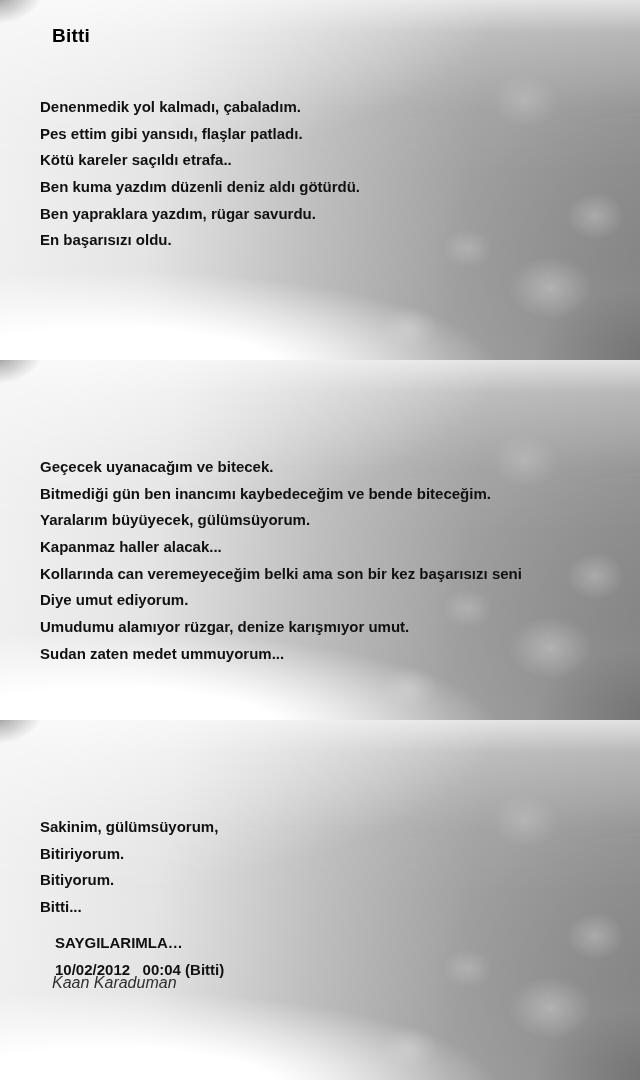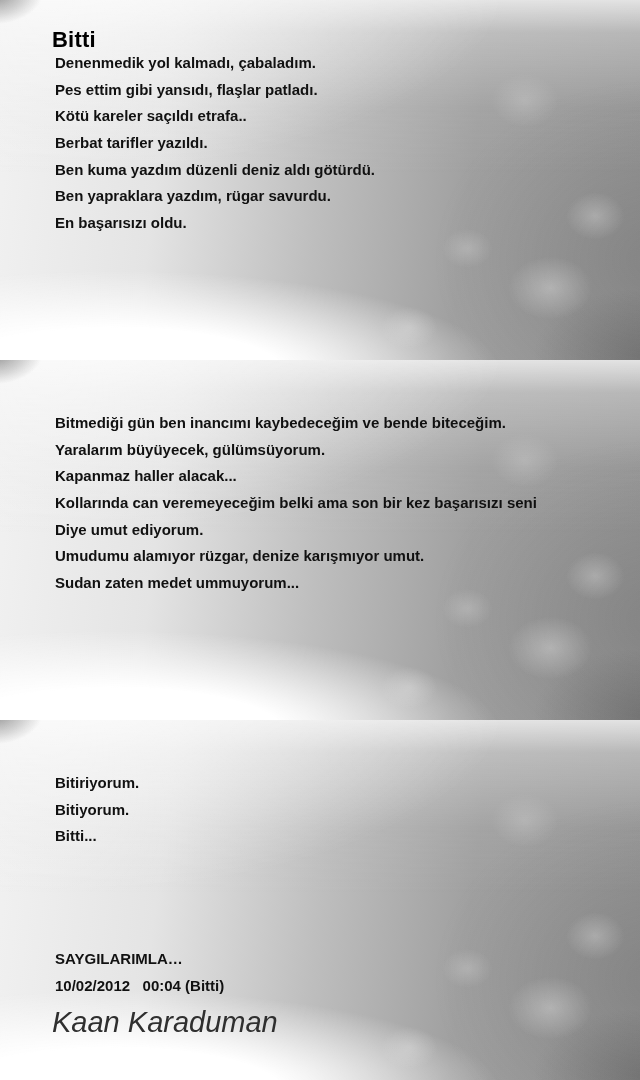--- a/index.html
+++ b/index.html
@@ -32,85 +32,87 @@
       radial-gradient(520px 135px at 18% 103%, #ffffff 32%, rgba(255,255,255,0) 74%),
       radial-gradient(640px 280px at 8% -8%, rgba(255,255,255,0.85) 0%, rgba(255,255,255,0) 72%),
       linear-gradient(180deg, rgba(235,235,235,0.90) 0%, rgba(225,225,225,0.45) 9%, rgba(200,200,200,0.10) 30%, rgba(170,170,170,0) 48%),
       linear-gradient(97deg, #f2f2f2 0%, #e4e4e4 26%, #bebebe 50%, #a0a0a0 72%, #929292 100%);
   }
 
   .poem-title {
     position: absolute;
     left: 52px;
     top: 12px;
-    font-size: 22px;
+    font-size: 19px;
     font-weight: bold;
     color: #000000;
     letter-spacing: 0.2px;
   }
 
   .stanza {
     position: absolute;
-    left: 55px;
+    left: 40px;
     right: 30px;
+    margin-top: 44px;
   }
   #stanza-0 { top: 50px; }
   #stanza-1 { top: 410px; }
   #stanza-2 { top: 770px; }
-  #signature-block { position: absolute; left: 55px; right: 34px; top: 930px; margin-top: 16px; }
+  #signature-block { position: absolute; left: 55px; right: 34px; top: 930px; }
 
   .line {
     height: 26.7px;
     line-height: 26.7px;
     font-size: 15px;
     font-weight: bold;
     color: #111111;
     white-space: pre;
   }
 
   .author {
     position: absolute;
     left: 52px;
-    top: 1006px;
-    font-size: 29px;
+    top: 974px;
+    font-size: 16px;
     font-style: italic;
     font-weight: normal;
     color: #2f2f2f;
     text-align: center;
   }
 </style>
 </head>
 <body>
 
 <div id="canvas">
   <div class="bg-tile"></div>
 
   <h1 class="poem-title">Bitti</h1>
 
   <div class="stanza" id="stanza-0">
       <div class="line">Denenmedik yol kalmadı, çabaladım.</div>
       <div class="line">Pes ettim gibi yansıdı, flaşlar patladı.</div>
       <div class="line">Kötü kareler saçıldı etrafa..</div>
-      <div class="line">Berbat tarifler yazıldı.</div>
       <div class="line">Ben kuma yazdım düzenli deniz aldı götürdü.</div>
       <div class="line">Ben yapraklara yazdım, rügar savurdu.</div>
       <div class="line">En başarısızı oldu.</div>
       <div class="line"></div>
     </div>
   <div class="stanza" id="stanza-1">
+      <div class="line">Geçecek uyanacağım ve bitecek.</div>
       <div class="line">Bitmediği gün ben inancımı kaybedeceğim ve bende biteceğim.</div>
       <div class="line">Yaralarım büyüyecek, gülümsüyorum.</div>
       <div class="line">Kapanmaz haller alacak...</div>
       <div class="line">Kollarında can veremeyeceğim belki ama son bir kez başarısızı seni</div>
       <div class="line">Diye umut ediyorum.</div>
       <div class="line">Umudumu alamıyor rüzgar, denize karışmıyor umut.</div>
       <div class="line">Sudan zaten medet ummuyorum...</div>
       <div class="line"></div>
     </div>
   <div class="stanza" id="stanza-2">
+      <div class="line">Sakinim, gülümsüyorum,</div>
       <div class="line">Bitiriyorum.</div>
       <div class="line">Bitiyorum.</div>
       <div class="line">Bitti...</div>
       <div class="line"></div>
     </div>
 
   <div id="signature-block">
     <div class="line">SAYGILARIMLA…</div>
     <div class="line">10/02/2012   00:04 (Bitti)</div>
   </div>

